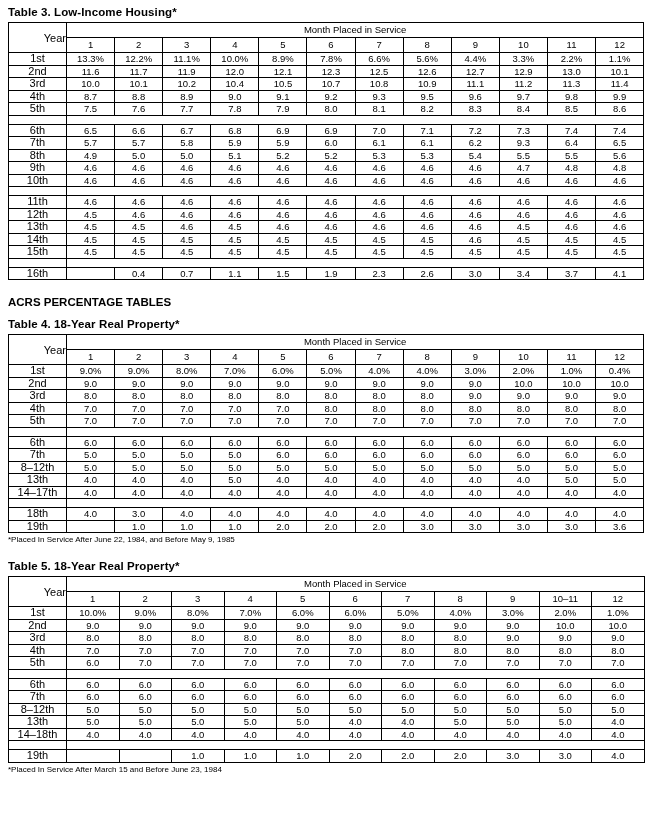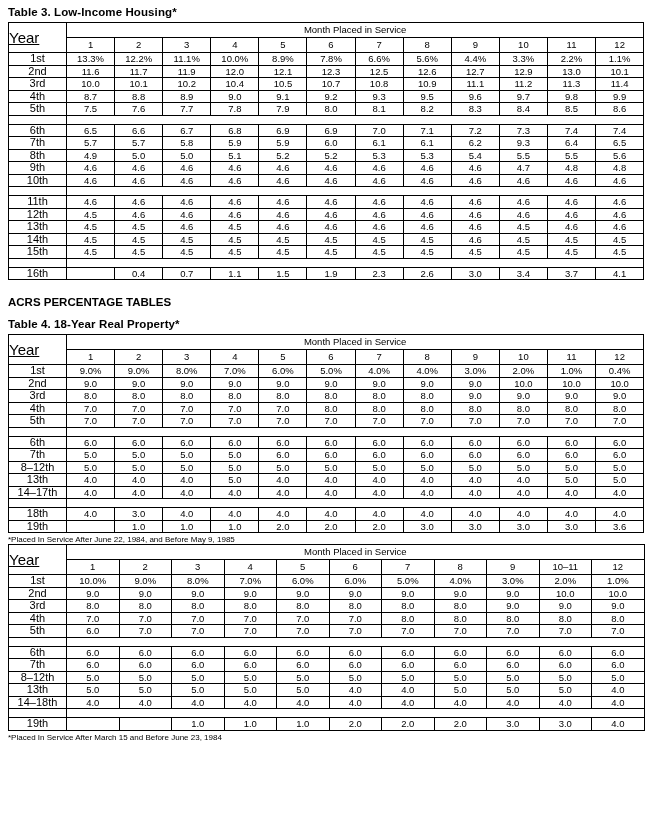--- a/index.html
+++ b/index.html
@@ -32,25 +32,24 @@
     padding:0;
     font-weight:normal;
   }
   .hdr-month{
     text-align:center;
     font-size:9.5px;
     height:14px;
     line-height:14px;
   }
   .hdr-year{
-    text-align:left;
-    font-size:15px;
+    text-align:right;
+    font-size:11px;
     vertical-align:middle;
     width:58px;
-    text-decoration:underline;
   }
   .hdr-num{
     text-align:center;
     font-size:9.5px;
     height:14px;
     line-height:14px;
   }
   td.yr{
     text-align:center;
     padding-left:10px;
@@ -577,20 +576,21 @@
           <td class="v" style="border-bottom: 1px solid rgb(0, 0, 0);">3.0</td>
           <td class="v" style="border-bottom: 1px solid rgb(0, 0, 0);">3.0</td>
           <td class="v" style="border-bottom: 1px solid rgb(0, 0, 0);">3.0</td>
           <td class="v" style="border-bottom: 1px solid rgb(0, 0, 0);">3.0</td>
           <td class="v edge-r" style="border-bottom: 1px solid rgb(0, 0, 0); border-right: 1px solid rgb(0, 0, 0);">3.6</td>
         </tr>
       </tbody>
   </table>
   <div class="footnote">*Placed In Service After June 22, 1984, and Before May 9, 1985</div>
 
+  <div class="tbl-title" style="margin-top:16px">Table 5. 18-Year Real Property*</div>
   <table class="irs">
     <colgroup>
       <col style="width:58px">
         <col span="11" style="width:52.5px">
     </colgroup>
     <thead>
       <tr>
         <th rowspan="2" class="hdr-year">Year</th>
         <th colspan="11" class="hdr-month">Month Placed in Service</th>
       </tr>

